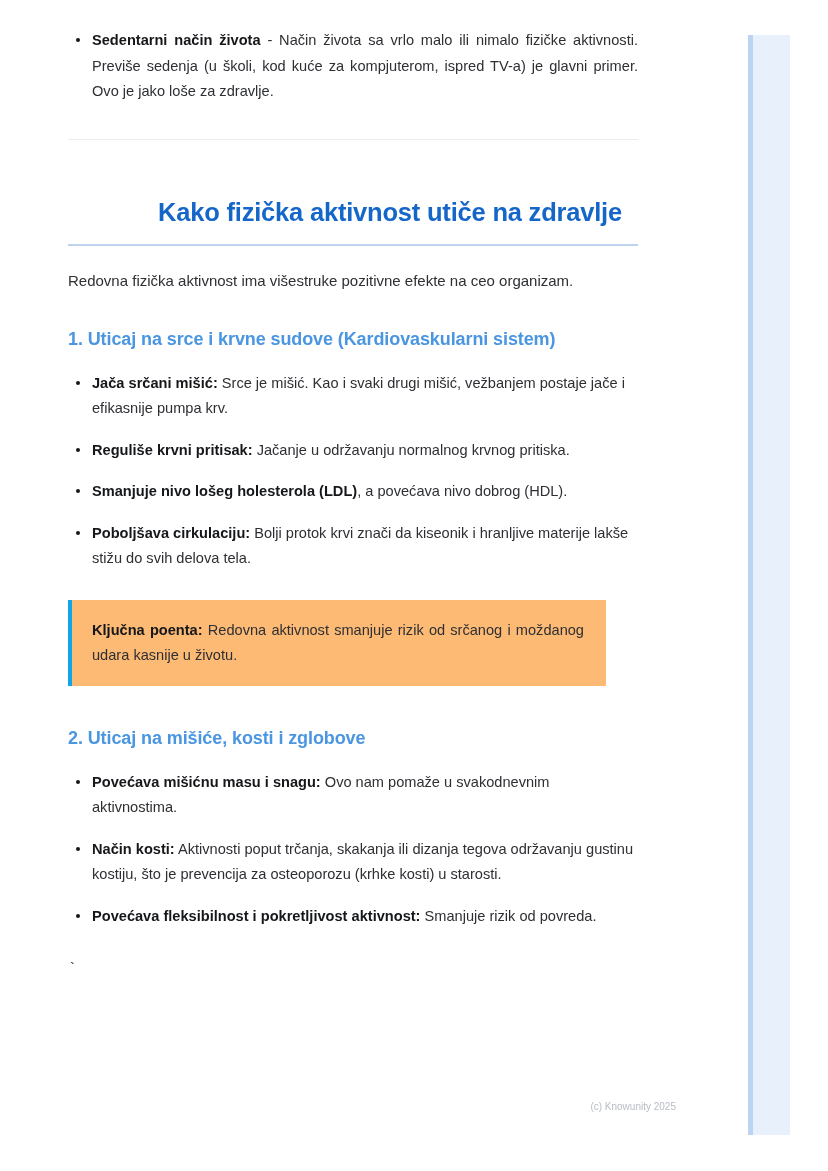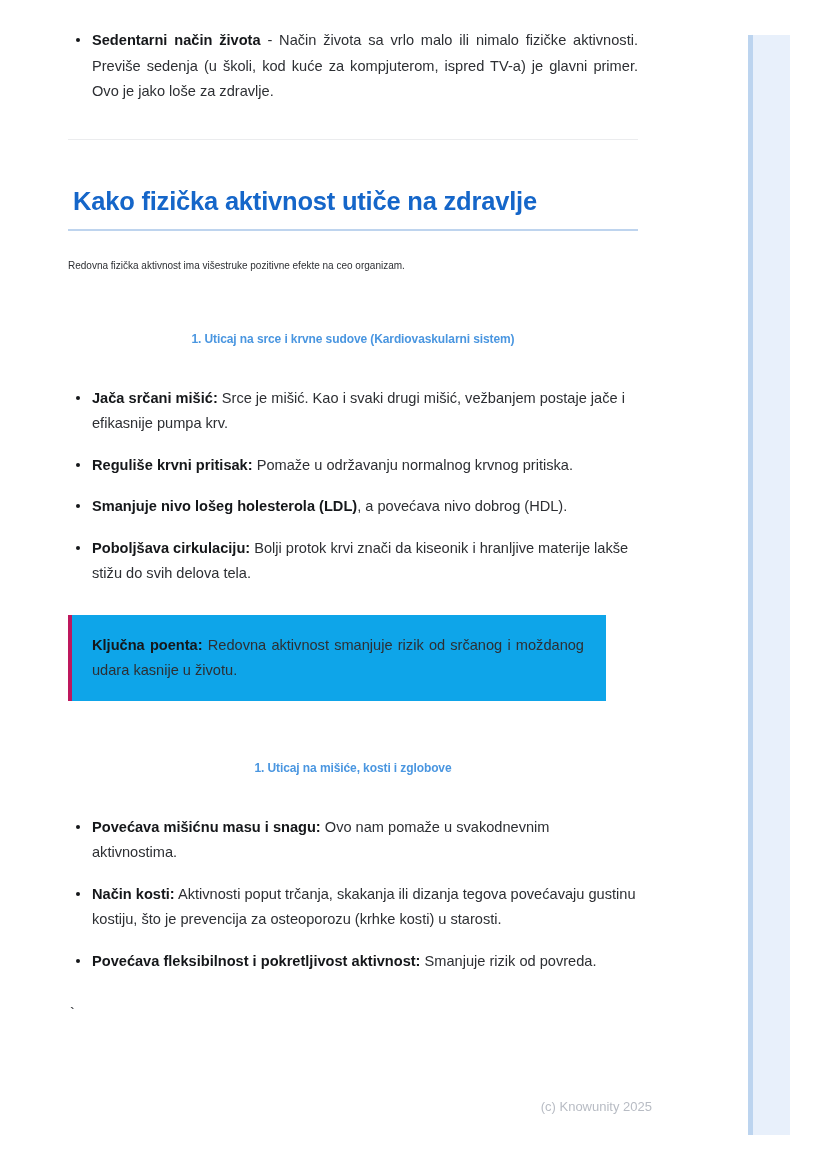--- a/index.html
+++ b/index.html
@@ -46,21 +46,21 @@
   }
   #doc-body {
     position: absolute;
     left: 68px;
     top: 28px;
     width: 570px;
   }
 
   
   .para {
-    font-size: 10px;
+    font-size: 15px;
     line-height: 25px;
     color: #2d2f33;
     margin: 0;
   }
   .b { font-weight: bold; color: #15171a; }
 
   ul.bullets {
     list-style: none;
     margin: 0;
     padding: 0;
@@ -96,45 +96,45 @@
     margin: 0;
   }
 
   
   #main-heading-wrap { margin-top: 0; }
   h1#main-heading {
     font-size: 25.5px;
     line-height: 32px;
     font-weight: bold;
     color: #1566c9;
-    margin: 5px;
+    margin: 16px;
     letter-spacing: -0.2px;
+    text-align: right;
   }
   .head-underline {
     height: 2px;
     background: #bed4ee;
     margin-top: 12px;
     width: 100%;
   }
 
   
   h2.section-heading {
-    font-size: 12px;
+    font-size: 18px;
     line-height: 24px;
     font-weight: bold;
     color: #4a96e0;
-    margin: 15px;
+    margin: 0;
     letter-spacing: -0.1px;
-    text-align: center;
   }
 
   
   .callout {
-    background: #0ea5e9;
-    border-left: 4px solid #be185d;
+    background: #fdba74;
+    border-left: 4px solid #0ea5e9;
     padding: 18px 22px 18px 20px;
     width: 538px;
   }
   .callout p {
     margin: 0;
     font-size: 14.6px;
     line-height: 25px;
     color: #2d2f33;
     text-align: justify;
   }
@@ -142,23 +142,23 @@
   .tick-mark {
     font-size: 14px;
     line-height: 20px;
     color: #2d2f33;
     font-family: "Liberation Mono", monospace;
   }
 
   
   #footer-credit {
     position: absolute;
-    left: 652px;
+    left: 676px;
     top: 1101px;
-    font-size: 13px;
+    font-size: 10px;
     line-height: 12px;
     color: #b8bcc4;
     white-space: nowrap;
     transform: translateX(-100%);
   }
   .sp-20 { height: 20px; }
   .sp-22 { height: 22px; }
   .sp-28 { height: 28px; }
   .sp-30 { height: 30px; }
   .sp-34 { height: 34px; }
@@ -200,21 +200,21 @@
 
     <div class="sp-20"></div>
 
     <ul class="bullets">
       <li>
         <span class="dot"></span>
         <span class="b">Jača srčani mišić:</span><span> Srce je mišić. Kao i svaki drugi mišić, vežbanjem postaje jače i efikasnije pumpa krv.</span>
       </li>
       <li>
         <span class="dot"></span>
-        <span class="b">Reguliše krvni pritisak:</span><span> Pomaže u održavanju normalnog krvnog pritiska.</span>
+        <span class="b">Reguliše krvni pritisak:</span><span> Jačanje u održavanju normalnog krvnog pritiska.</span>
       </li>
       <li>
         <span class="dot"></span>
         <span class="b">Smanjuje nivo lošeg holesterola (LDL)</span><span>, a povećava nivo dobrog (HDL).</span>
       </li>
       <li>
         <span class="dot"></span>
         <span class="b">Poboljšava cirkulaciju:</span><span> Bolji protok krvi znači da kiseonik i hranljive materije lakše stižu do svih delova tela.</span>
       </li>
     </ul>
@@ -222,32 +222,32 @@
     <div class="sp-28"></div>
 
     <div class="callout">
       <p>
         <span class="b">Ključna poenta:</span><span> Redovna aktivnost smanjuje rizik od srčanog i moždanog udara kasnije u životu.</span>
       </p>
     </div>
 
     <div class="sp-40"></div>
 
-    <h2 class="section-heading">1. Uticaj na mišiće, kosti i zglobove</h2>
+    <h2 class="section-heading">2. Uticaj na mišiće, kosti i zglobove</h2>
 
     <div class="sp-20"></div>
 
     <ul class="bullets">
       <li>
         <span class="dot"></span>
         <span class="b">Povećava mišićnu masu i snagu:</span><span> Ovo nam pomaže u svakodnevnim aktivnostima.</span>
       </li>
       <li>
         <span class="dot"></span>
-        <span class="b">Način kosti:</span><span> Aktivnosti poput trčanja, skakanja ili dizanja tegova povećavaju gustinu kostiju, što je prevencija za osteoporozu (krhke kosti) u starosti.</span>
+        <span class="b">Način kosti:</span><span> Aktivnosti poput trčanja, skakanja ili dizanja tegova održavanju gustinu kostiju, što je prevencija za osteoporozu (krhke kosti) u starosti.</span>
       </li>
       <li>
         <span class="dot"></span>
         <span class="b">Povećava fleksibilnost i pokretljivost aktivnost:</span><span> Smanjuje rizik od povreda.</span>
       </li>
     </ul>
 
     <div class="sp-30"></div>
 
     <div class="tick-mark">`</div>

